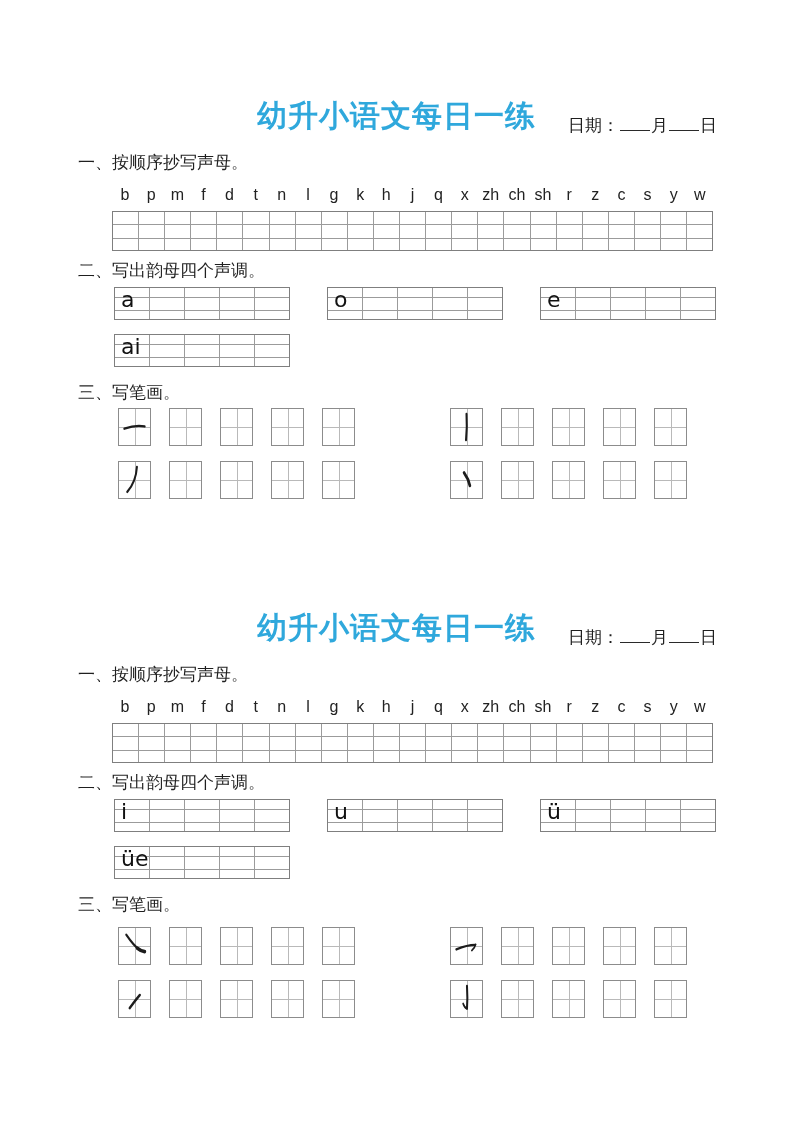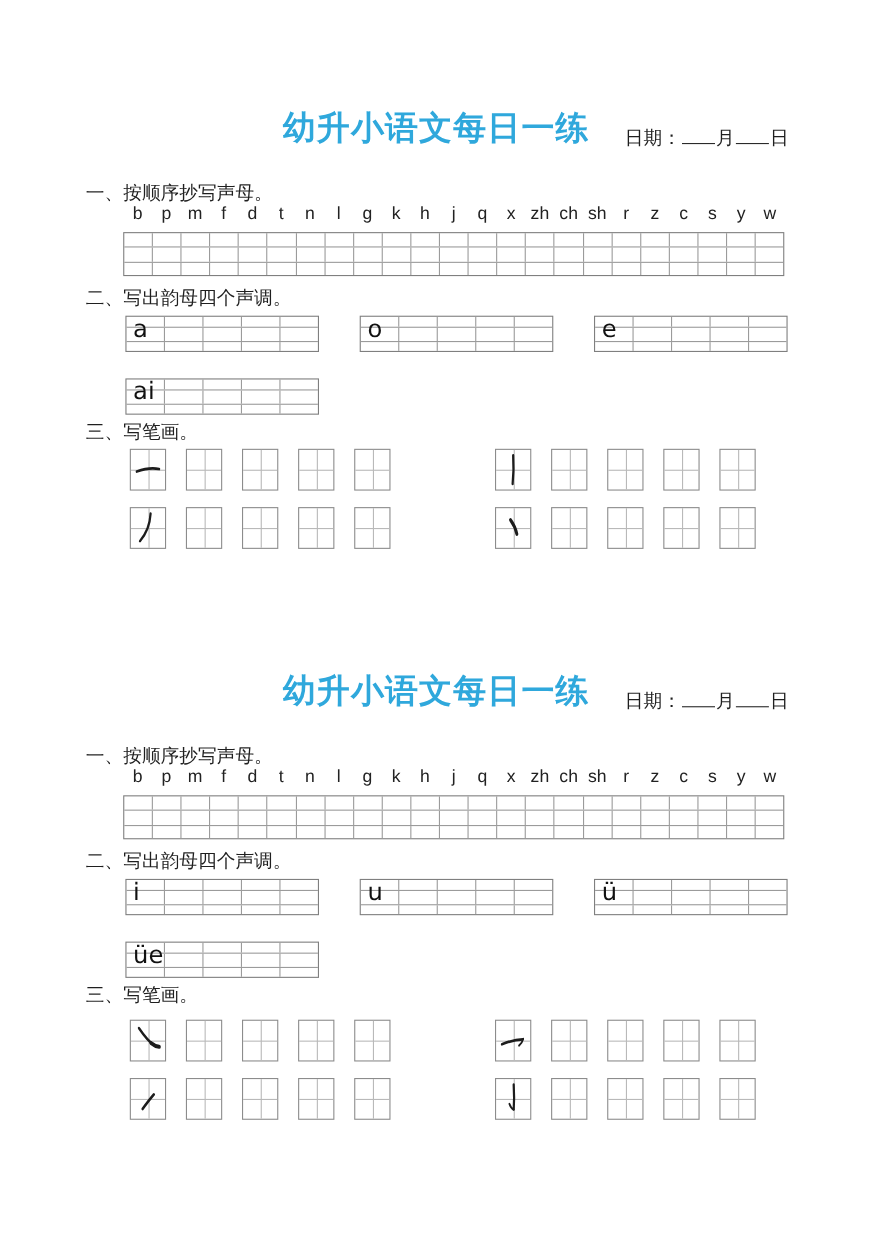--- a/index.html
+++ b/index.html
@@ -23,21 +23,21 @@
     font-family:Liberation Mono, monospace;white-space:nowrap;
   }
   .blank{
     display:inline-block;width:30px;height:16px;margin:0 1px;
     border-bottom:1px solid #2a2a2a;vertical-align:baseline;
   }
   .sec-heading{
     position:absolute;left:78px;font-size:17px;
     font-family:"Liberation Serif","DejaVu Serif",serif;white-space:nowrap;
   }
-  .h1{top:164px}.h2{top:259px}.h3{top:381px}
+  .h1{top:151px}.h2{top:259px}.h3{top:381px}
 
   .letters-row{
     position:absolute;left:112px;top:186px;width:601px;display:flex;
     font-size:16px;color:#222;
   }
   .letters-row span{flex:1;text-align:center;}
 
   
   .fourline{
     box-sizing:border-box;border:1px solid #7f7f7f;background:#fff;
@@ -46,21 +46,21 @@
   .fl-row + .fl-row{border-top:1px solid var(--grid-line,#9b9b9b);}
   .fl-cell{flex:1;box-sizing:border-box;}
   .fl-cell + .fl-cell{border-left:1px solid var(--grid-line,#9b9b9b);}
 
   .grid-initials{position:absolute;left:112px;top:211px;width:601px;}
   .grid-initials .fl-row{height:12px;}
   .grid-initials .fl-row.r1{height:14px;}
 
   
   .vrow{position:absolute;left:114px;display:flex;}
-  .vrow.r1{top:287px}.vrow.r2{top:344px}
+  .vrow.r1{top:287px}.vrow.r2{top:334px}
   .vgrid{position:relative;width:176px;}
   .vgrid + .vgrid{margin-left:37px;}
   .vgrid .fourline{width:176px;}
   .vgrid .fl-row{height:9px;}
   .vgrid .fl-row.r1{height:13px;}
   .vowel-label{
     position:absolute;left:7px;top:-1px;z-index:3;font-size:22px;line-height:27px;
     font-family:"DejaVu Sans","Liberation Sans",sans-serif;color:#111;
   }
 

